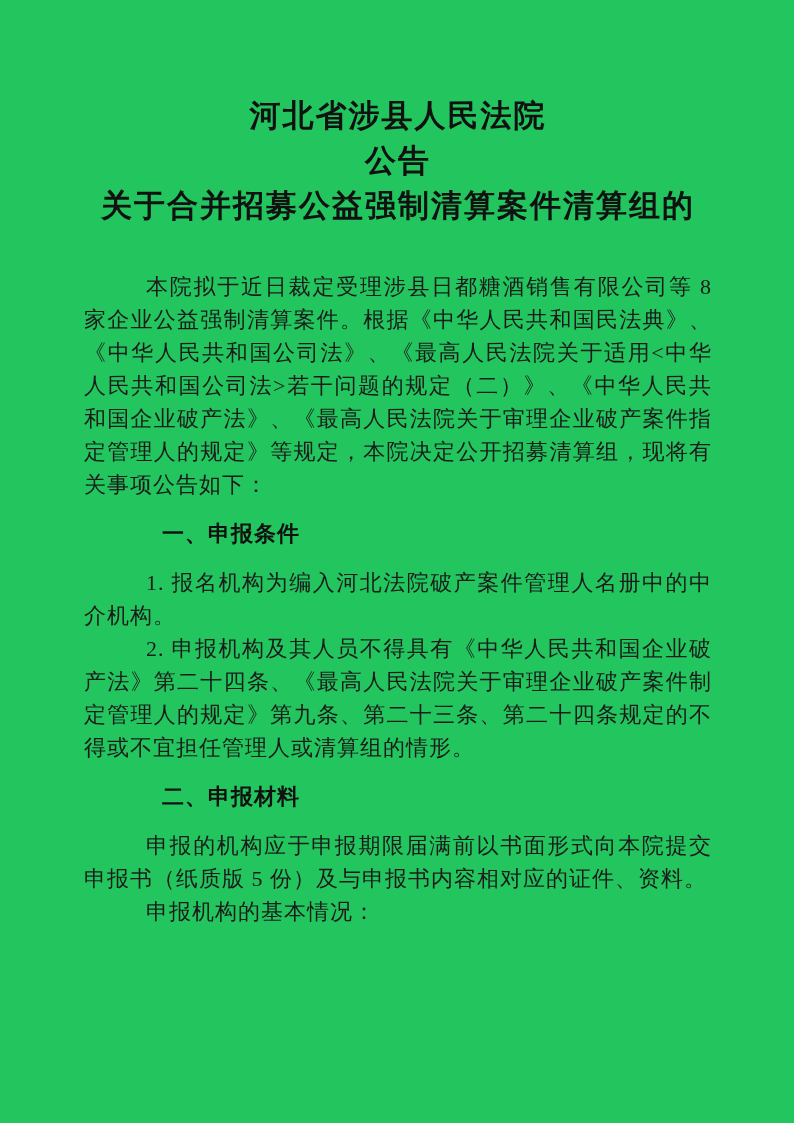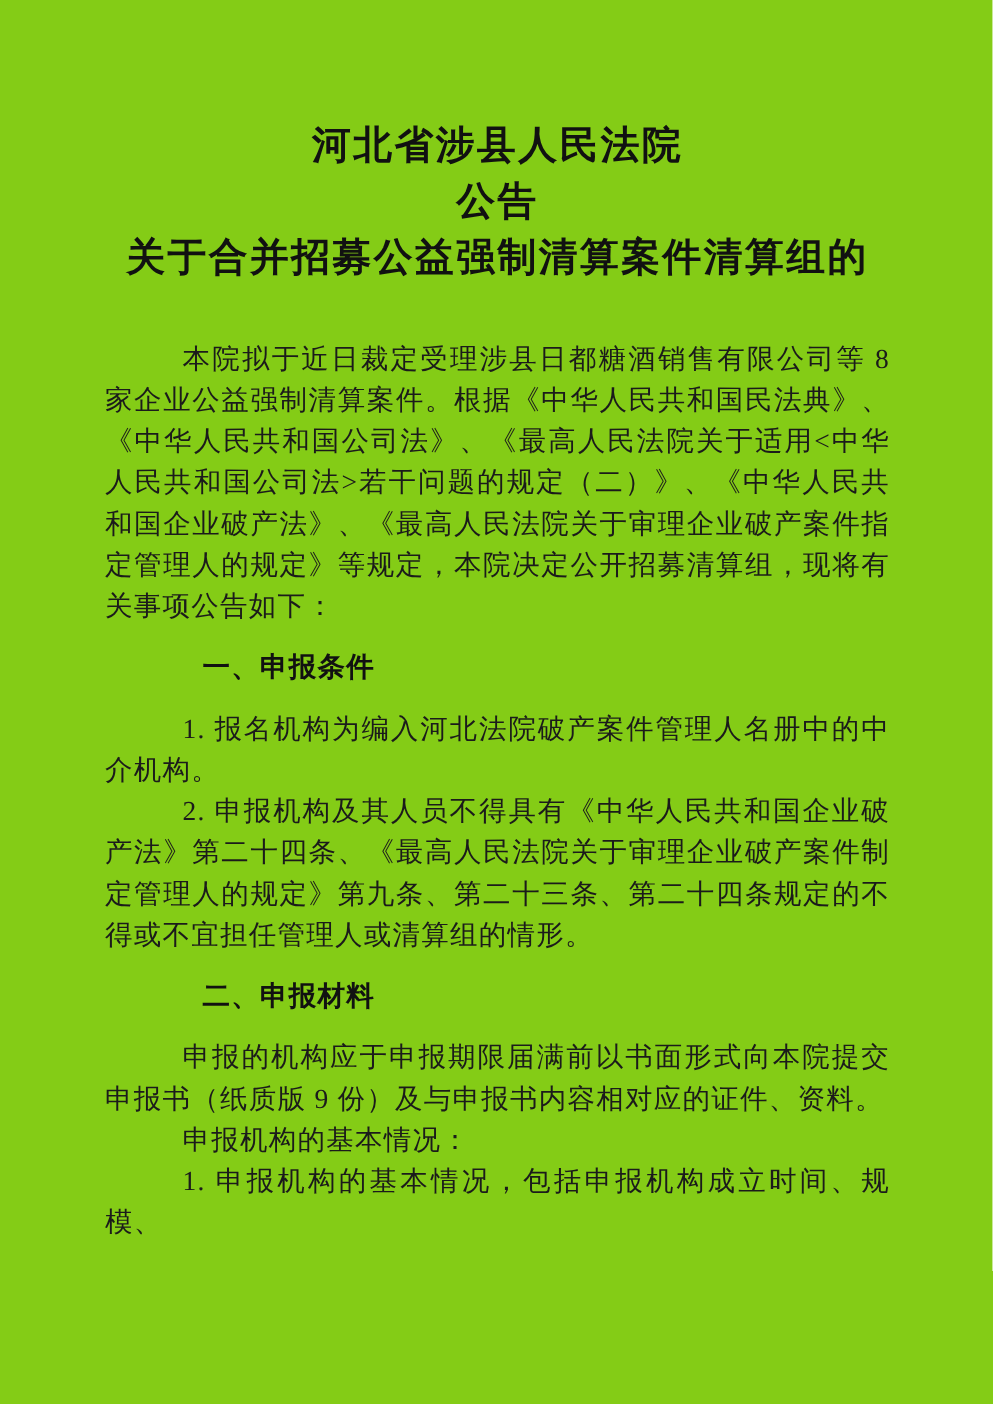--- a/index.html
+++ b/index.html
@@ -4,21 +4,21 @@
 <style>
   html, body {
     margin: 0;
     padding: 0;
     background: #ffffff;
   }
   .page {
     position: relative;
     width: 794px;
     height: 1123px;
-    background: #84cc16;
+    background: #22c55e;
     overflow: hidden;
     font-family: "Liberation Serif", "DejaVu Serif", serif;
     color: #1b1b1b;
   }
   .content {
     position: absolute;
     left: 84px;
     top: 0;
     width: 628px;
   }
@@ -68,18 +68,17 @@
 
     <p class="para first-para">本院拟于近日裁定受理涉县日都糖酒销售有限公司等 8 家企业公益强制清算案件。根据《中华人民共和国民法典》、《中华人民共和国公司法》、《最高人民法院关于适用&lt;中华人民共和国公司法&gt;若干问题的规定（二）》、《中华人民共和国企业破产法》、《最高人民法院关于审理企业破产案件指定管理人的规定》等规定，本院决定公开招募清算组，现将有关事项公告如下：</p>
 
     <h2 class="section-heading">一、申报条件</h2>
 
     <p class="para">1. 报名机构为编入河北法院破产案件管理人名册中的中介机构。</p>
     <p class="para">2. 申报机构及其人员不得具有《中华人民共和国企业破产法》第二十四条、《最高人民法院关于审理企业破产案件制定管理人的规定》第九条、第二十三条、第二十四条规定的不得或不宜担任管理人或清算组的情形。</p>
 
     <h2 class="section-heading">二、申报材料</h2>
 
-    <p class="para">申报的机构应于申报期限届满前以书面形式向本院提交申报书（纸质版 9 份）及与申报书内容相对应的证件、资料。</p>
+    <p class="para">申报的机构应于申报期限届满前以书面形式向本院提交申报书（纸质版 5 份）及与申报书内容相对应的证件、资料。</p>
     <p class="para">申报机构的基本情况：</p>
-    <p class="para">1. 申报机构的基本情况，包括申报机构成立时间、规模、</p>
 
   </div>
 </div>
 
 </body></html>

